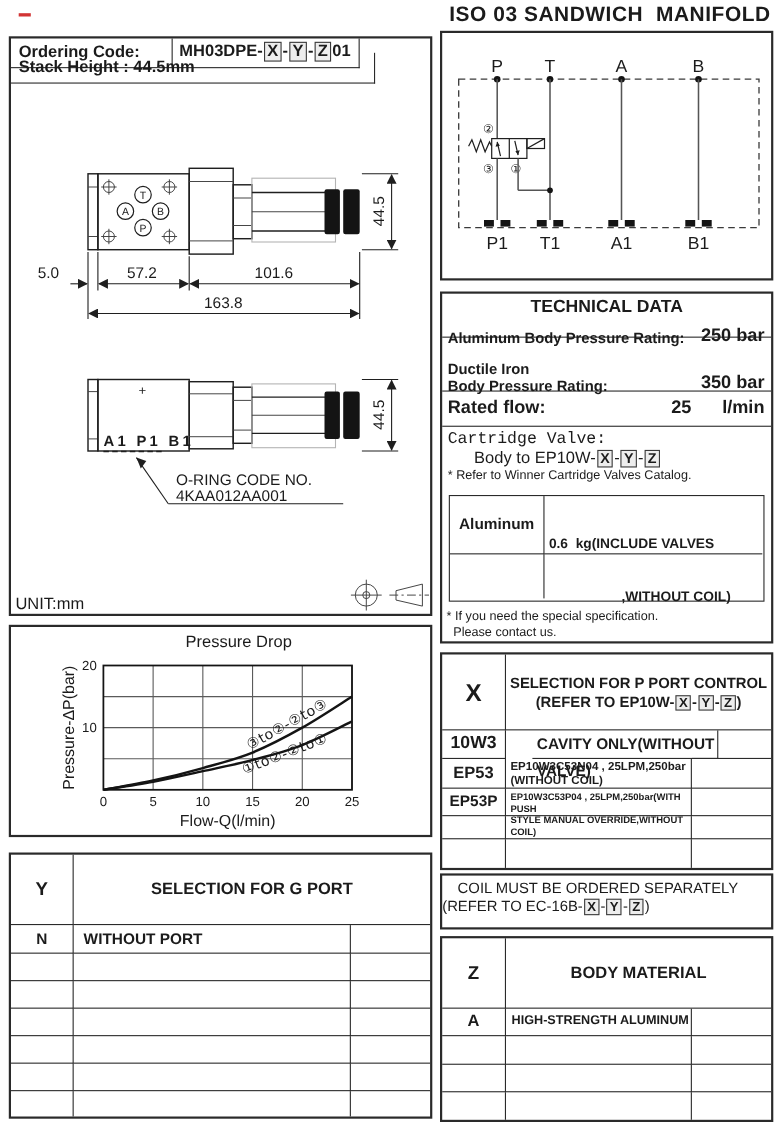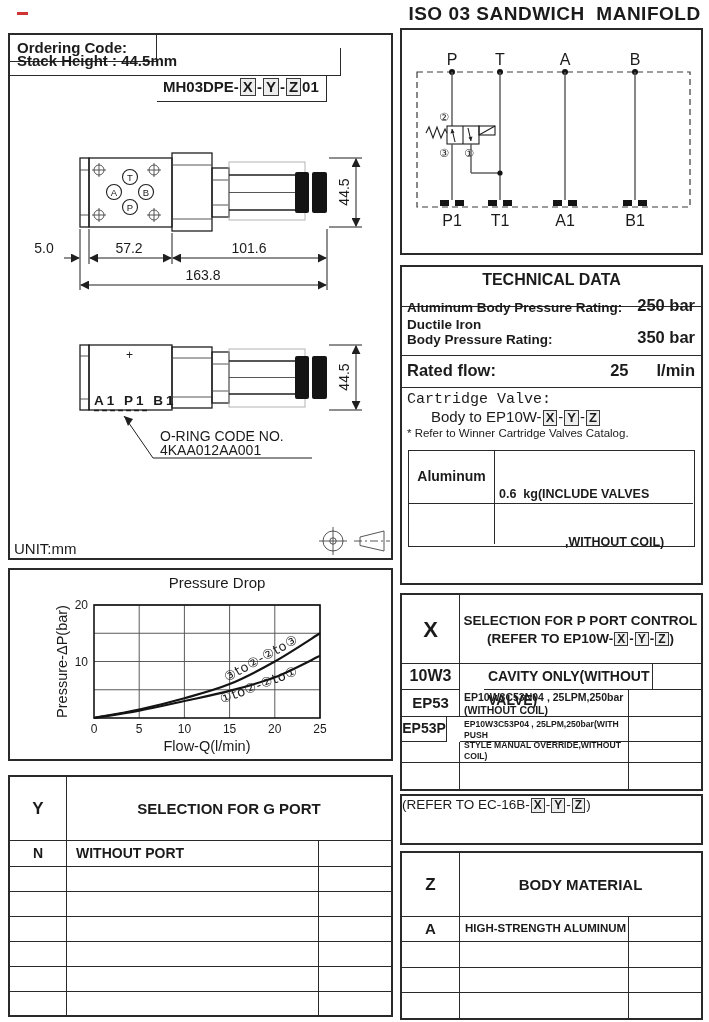--- a/index.html
+++ b/index.html
@@ -6,21 +6,21 @@
   .page{position:relative;width:709px;height:1022px;background:#fff;overflow:hidden;
         font-family:"Liberation Sans","DejaVu Sans",sans-serif;color:#1b1b1b;}
   .abs{position:absolute;box-sizing:border-box;}
   .bx{border:2px solid #2a2a2a;}
   .cell{position:absolute;box-sizing:border-box;}
   .br{border-right:1.5px solid #2a2a2a;}
   .bb{border-bottom:1.5px solid #2a2a2a;font-weight:bold;}
   .red-mark{position:absolute;left:17px;top:12px;width:11px;height:3px;background:#d23434;}
   .title{font-weight:bold;font-size:19px;white-space:pre;letter-spacing:.5px;}
   .ord-label{font-size:15px;padding:4px 0 0 7px;}
-  .ord-code{font-size:15px;font-weight:bold;padding:3px 0 0 6px;white-space:nowrap;margin-top:40px;}
+  .ord-code{font-size:15px;font-weight:bold;padding:3px 0 0 6px;white-space:nowrap;}
   .xyzbox{display:inline-block;border:1.4px solid #3a3a3a;background:#ededed;
           padding:0 2px;margin:0 1px;font-weight:bold;line-height:1.05;}
   .stack{font-size:15px;padding:4px 0 0 7px;}
   svg text{fill:#1b1b1b;}
   .dwg-line{stroke:#1f1f1f;stroke-width:1.3;fill:none;}
   .dwg-thin{stroke:#444;stroke-width:.9;fill:none;}
   .dwg-grey{stroke:#b4b4b4;stroke-width:1;fill:none;}
   .dim-line{stroke:#1f1f1f;stroke-width:1;fill:none;}
   .dim-text{font-size:14px;}
   .port-circ{stroke:#1f1f1f;stroke-width:1.1;fill:none;}
@@ -287,21 +287,21 @@
     </svg>
   </div>
 
   <div class="abs bx" style="left:400px;top:265px;width:303px;height:320px;">
     <div class="cell bb" style="left:0;top:0;width:299px;height:40px;text-align:center;font-weight:bold;font-size:16px;line-height:25px;">TECHNICAL DATA</div>
     <div class="cell bb" style="left:0;top:26px;width:299px;height:63px;padding:3px 6px 0 5px;">
       <div class="flex" style="justify-content:space-between;align-items:flex-end;">
         <span class="tech-label">Aluminum Body Pressure Rating:</span>
         <span class="tech-value">250 bar</span>
       </div>
-      <div class="flex" style="justify-content:space-between;align-items:flex-end;margin-top:2px;">
+      <div class="flex" style="justify-content:space-between;align-items:flex-end;margin-top:13px;">
         <span class="tech-label">
           <span style="display:block;">Ductile Iron</span>
           <span style="display:block;">Body Pressure Rating:</span>
         </span>
         <span class="tech-value">350 bar</span>
       </div>
     </div>
     <div class="cell bb flex" style="left:0;top:89px;width:299px;height:32px;padding:5px 6px 0 5px;justify-content:space-between;">
       <span class="tech-value">Rated flow:</span>
       <span class="tech-value" style="margin-left:auto;margin-right:28px;">25</span>
@@ -313,51 +313,56 @@
       <div class="technote">* Refer to Winner Cartridge Valves Catalog.</div>
     </div>
     <div class="cell" style="left:6px;top:183px;width:287px;height:97px;border:1.6px solid #2a2a2a;">
       <div class="cell br bb" style="left:0;top:0;width:86px;height:53px;font-size:14px;text-align:center;line-height:50px;">Aluminum</div>
       <div class="cell bb" style="left:86px;top:0;width:198px;height:53px;font-size:12.5px;line-height:1.3;padding:2px 0 0 4px;white-space:pre;">
         <div>0.6  kg(INCLUDE VALVES</div>
         <div style="padding-left:66px;">,WITHOUT COIL)</div>
       </div>
       <div class="cell br" style="left:0;top:53px;width:86px;height:40px;"></div>
     </div>
+    <div class="cell technote" style="left:4px;top:287px;width:295px;">
+      <div>* If you need the special specification.</div>
+      <div style="padding-left:6px;">Please contact us.</div>
+    </div>
   </div>
 
   <div class="abs bx" style="left:400px;top:593px;width:303px;height:198px;">
     <div class="cell br bb th-key" style="left:0;top:0;width:58px;height:69px;font-size:22px;line-height:69px;">X</div>
     <div class="cell bb th-key" style="left:58px;top:0;width:241px;height:69px;font-size:13.5px;padding-top:17px;line-height:1.3;">
       <div>SELECTION FOR P PORT CONTROL</div>
       <div><span>(REFER TO EP10W-</span><span class="xyzbox" style="font-size:12px;">X</span><span>-</span><span class="xyzbox" style="font-size:12px;">Y</span><span>-</span><span class="xyzbox" style="font-size:12px;">Z</span><span>)</span></div>
     </div>
     <div class="cell br bb th-key" style="left:0;top:69px;width:58px;height:26px;font-size:16px;line-height:24px;">10W3</div>
     <div class="cell br bb tbl-desc" style="left:58px;top:69px;width:169px;height:26px;line-height:24px;padding-left:4px;">CAVITY ONLY(WITHOUT VALVE)</div>
     <div class="cell bb" style="left:227px;top:69px;width:72px;height:26px;"></div>
     <div class="cell br bb th-key" style="left:0;top:95px;width:58px;height:27px;font-size:15px;line-height:25px;">EP53</div>
     <div class="cell br bb" style="left:58px;top:95px;width:169px;height:27px;font-size:10.5px;line-height:1.2;padding:1px 0 0 4px;">
       <div>EP10W3C53N04 , 25LPM,250bar</div>
       <div>(WITHOUT COIL)</div>
     </div>
     <div class="cell bb" style="left:227px;top:95px;width:72px;height:27px;"></div>
-    <div class="cell br bb th-key" style="left:0;top:122px;width:45px;height:25px;font-size:14px;line-height:23px;">EP53P</div>
+    <div class="cell br bb th-key" style="left:0;top:122px;width:58px;height:25px;font-size:14px;line-height:23px;">EP53P</div>
     <div class="cell br bb" style="left:58px;top:122px;width:169px;height:25px;font-size:8.6px;line-height:1.25;padding:2px 0 0 4px;">
       <div>EP10W3C53P04 , 25LPM,250bar(WITH PUSH</div>
       <div>STYLE MANUAL OVERRIDE,WITHOUT COIL)</div>
     </div>
     <div class="cell bb" style="left:227px;top:122px;width:72px;height:25px;"></div>
     <div class="cell br bb" style="left:0;top:147px;width:58px;height:21px;"></div>
     <div class="cell br bb" style="left:58px;top:147px;width:169px;height:21px;"></div>
     <div class="cell bb" style="left:227px;top:147px;width:72px;height:21px;"></div>
     <div class="cell br" style="left:0;top:168px;width:58px;height:26px;"></div>
     <div class="cell br" style="left:58px;top:168px;width:169px;height:26px;"></div>
   </div>
 
   <div class="abs bx" style="left:400px;top:794px;width:303px;height:51px;font-size:13.5px;">
+    <div style="padding:4px 0 0 14px;">COIL MUST BE ORDERED SEPARATELY</div>
     <div style="text-align:left;padding:1px 10px 0 0;"><span>(REFER TO EC-16B-</span><span class="xyzbox" style="font-size:12px;">X</span><span>-</span><span class="xyzbox" style="font-size:12px;">Y</span><span>-</span><span class="xyzbox" style="font-size:12px;">Z</span><span>)</span></div>
   </div>
 
   <div class="abs bx" style="left:400px;top:851px;width:303px;height:169px;">
     <div class="cell br bb th-key" style="left:0;top:0;width:58px;height:64px;font-size:17px;line-height:64px;">Z</div>
     <div class="cell bb th-key" style="left:58px;top:0;width:241px;height:64px;font-size:15px;line-height:64px;">BODY MATERIAL</div>
     <div class="cell br bb th-key" style="left:0;top:64px;width:58px;height:25px;font-size:15px;line-height:23px;">A</div>
     <div class="cell br bb" style="left:58px;top:64px;width:169px;height:25px;font-size:11.5px;font-weight:bold;line-height:23px;padding-left:5px;">HIGH-STRENGTH ALUMINUM</div>
     <div class="cell bb" style="left:227px;top:64px;width:72px;height:25px;"></div>
     <div class="cell br bb" style="left:0;top:89px;width:58px;height:26px;"></div>

